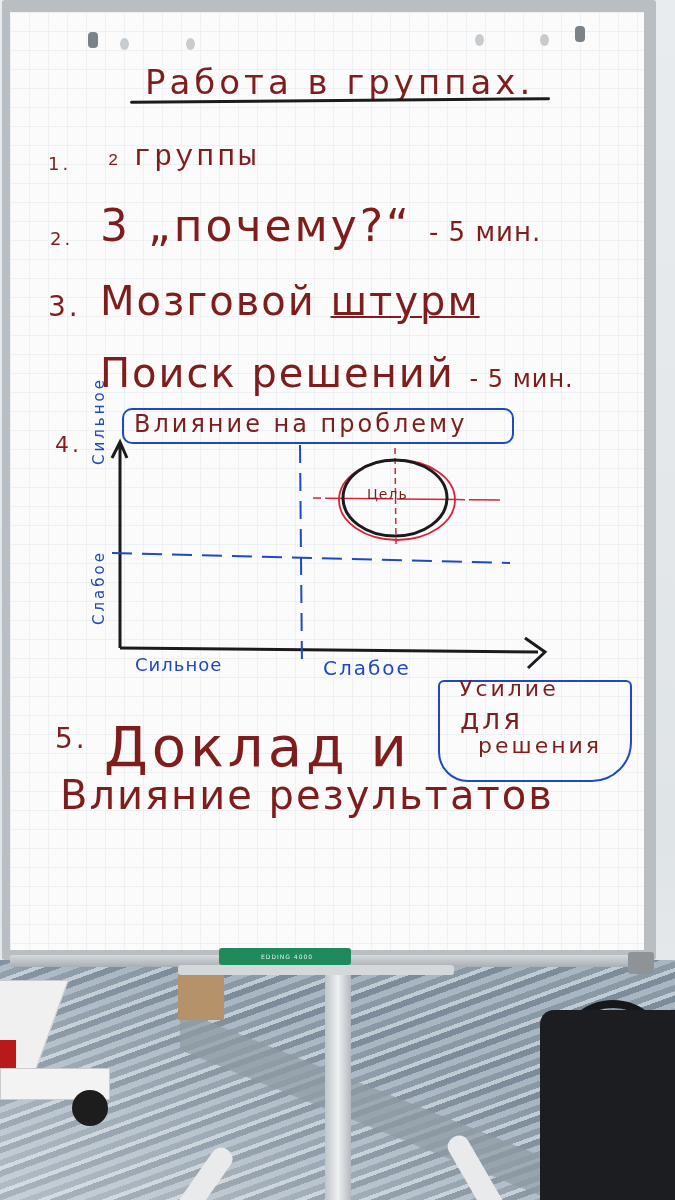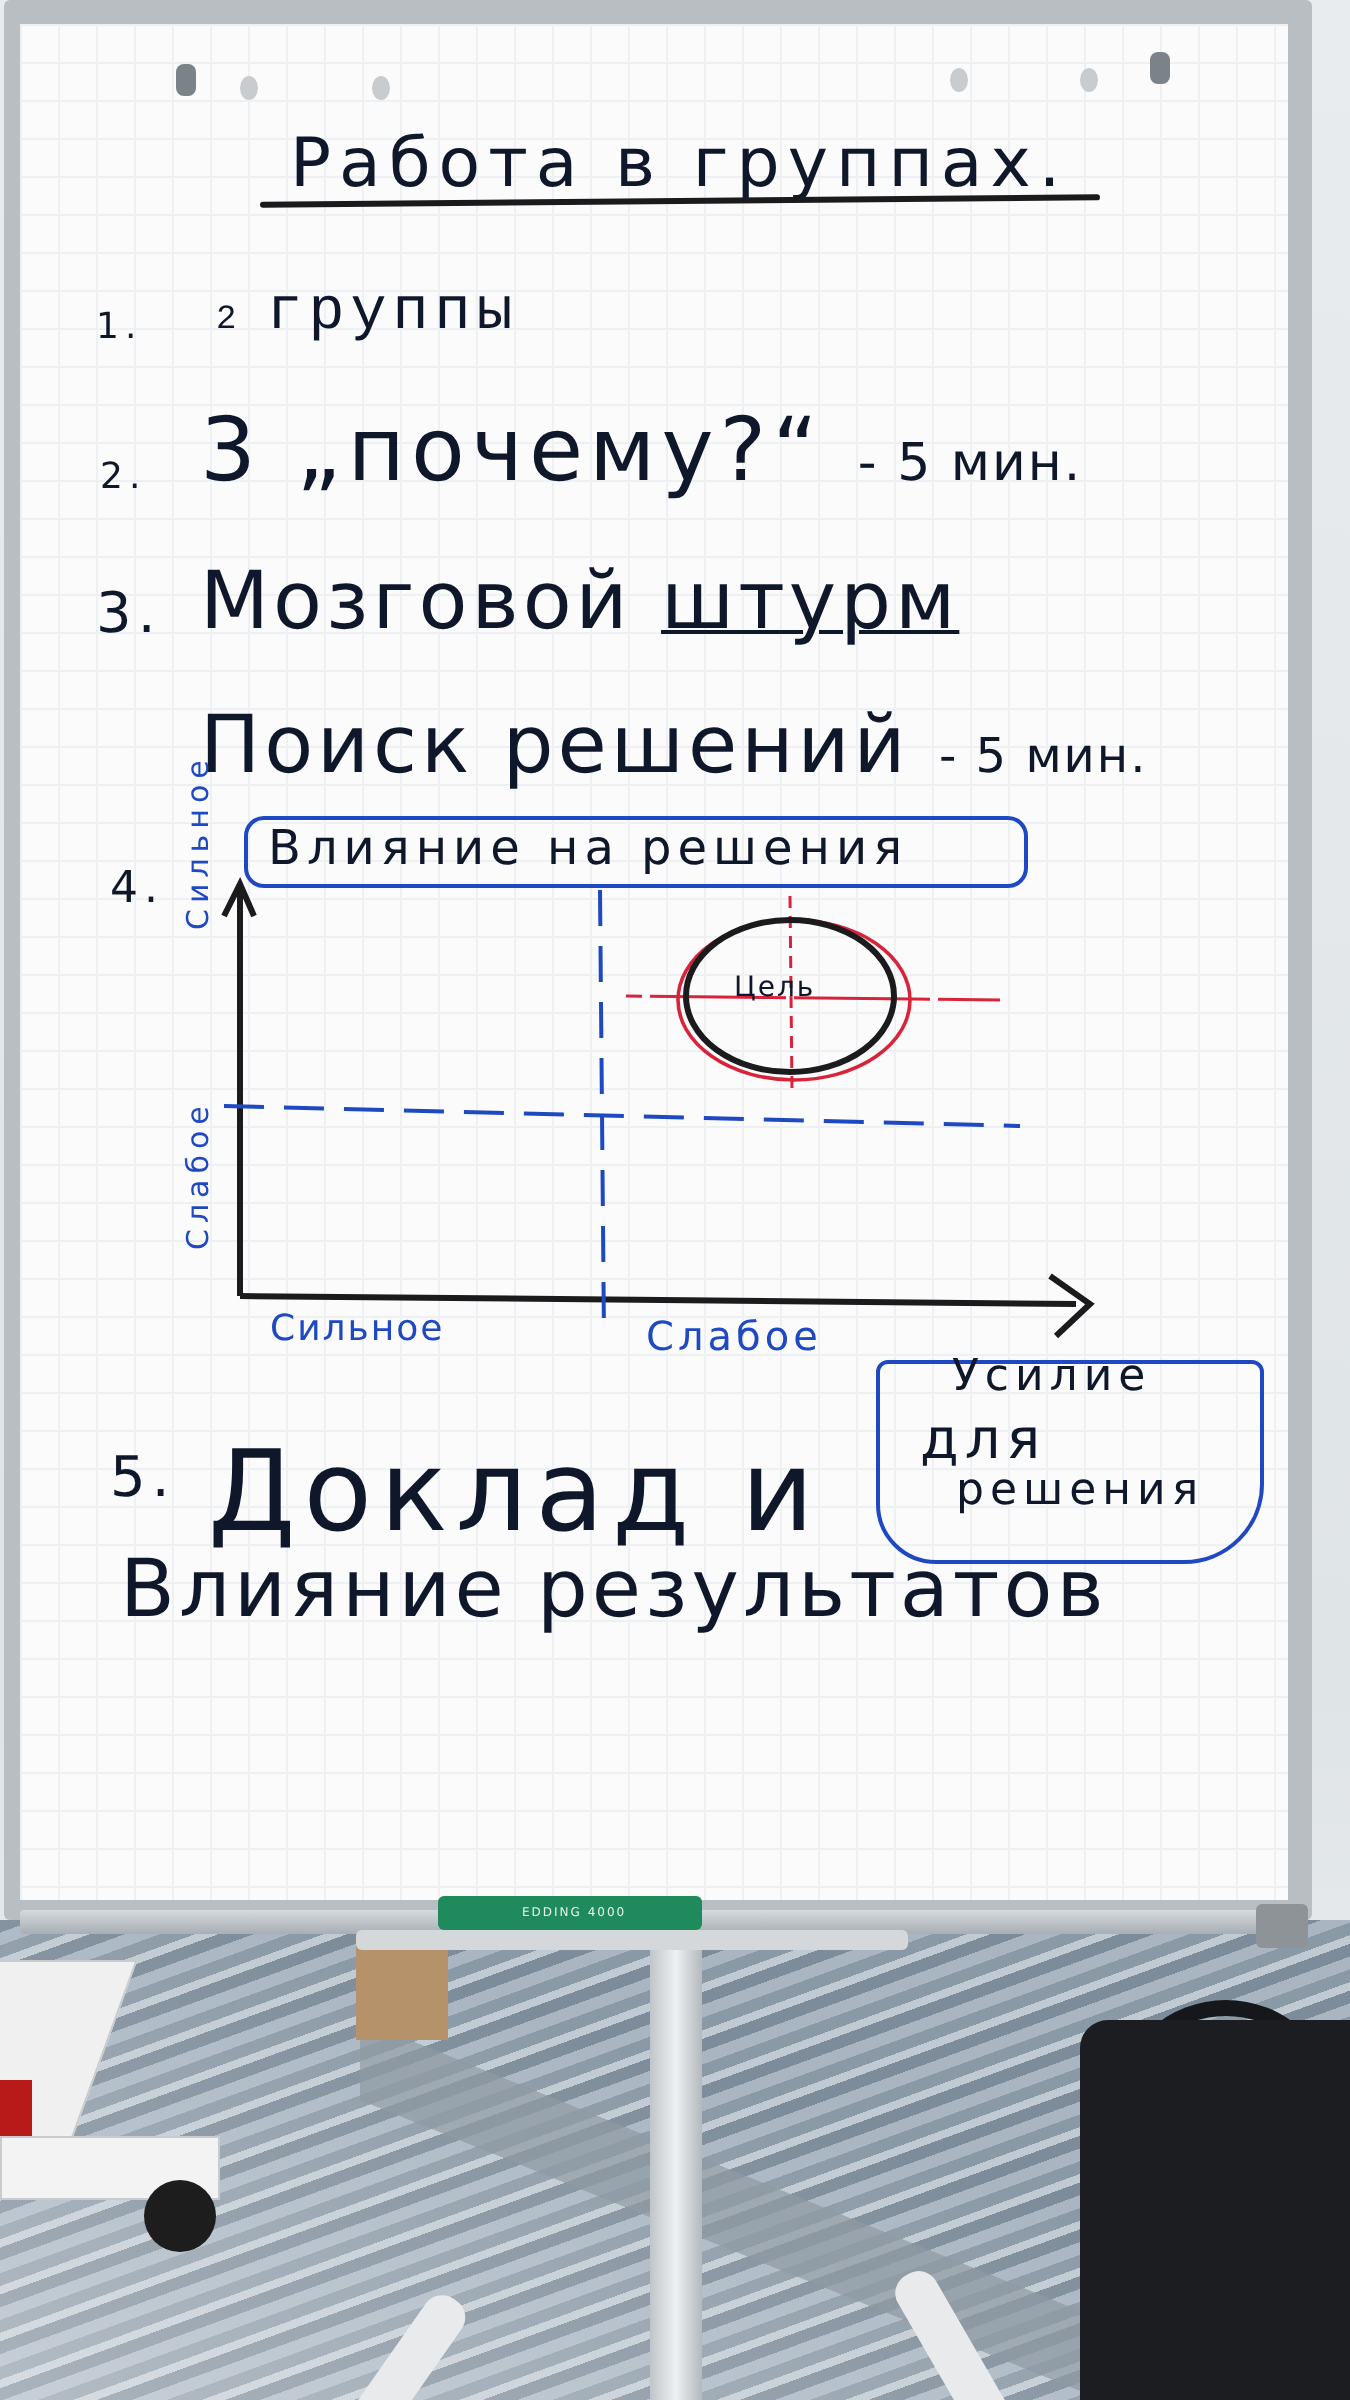--- a/index.html
+++ b/index.html
@@ -24,21 +24,21 @@
   .leg{position:absolute;width:22px;height:110px;background:#e8eaeb;border-radius:10px;}
   .chair{position:absolute;left:0;top:980px;width:110px;height:130px;}
   .chair .arm{position:absolute;left:-20px;top:0;width:70px;height:90px;background:#f0f0f0;transform:skewX(-20deg);border:1px solid #c9cccf;}
   .chair .base{position:absolute;left:0;top:88px;width:108px;height:30px;background:#f3f3f3;border:1px solid #c9cccf;}
   .chair .wheel{position:absolute;left:72px;top:110px;width:36px;height:36px;border-radius:50%;background:#1d1d1d;}
   .chair .red{position:absolute;left:0;top:60px;width:16px;height:30px;background:#b81a1a;}
   .bag{position:absolute;left:540px;top:1010px;width:135px;height:190px;background:#1b1d21;border-radius:14px 0 0 0;}
   .bag-handle{position:absolute;left:560px;top:1000px;width:90px;height:90px;border:8px solid #15171a;border-radius:50% 50% 0 0;border-bottom:none;}
   .box{position:absolute;left:178px;top:970px;width:46px;height:50px;background:#b5926a;}
 
-  .hw{position:absolute;color:#0f172a;font-family:"DejaVu Sans",sans-serif;white-space:nowrap;letter-spacing:3px;}
+  .hw{position:absolute;color:#7f1d1d;font-family:"DejaVu Sans",sans-serif;white-space:nowrap;letter-spacing:3px;}
   .blue{color:#1f49c2;}
   .title{left:145px;top:62px;font-size:34px;letter-spacing:4px;}
   .title-underline{position:absolute;left:130px;top:99px;width:420px;height:3px;background:#1b1b1d;border-radius:2px;transform:rotate(-0.5deg);}
   .num{font-size:18px;}
   .i1n{left:48px;top:153px;}
   .i1t{left:108px;top:140px;font-size:30px;font-family:Liberation Mono, monospace;}
   .i1t .small{font-size:17px;margin-right:12px;}
   .i2n{left:50px;top:228px;}
   .i2t{left:100px;top:200px;font-size:44px;}
   .i2t .mins{font-size:26px;letter-spacing:1px;}
@@ -48,21 +48,21 @@
   .i3b{left:100px;top:350px;font-size:40px;letter-spacing:2px;}
   .i3b .mins{font-size:24px;letter-spacing:1px;}
   .i4n{left:55px;top:432px;font-size:22px;}
   .chart-title-box{position:absolute;left:122px;top:408px;width:388px;height:32px;border:2.5px solid #1f49c2;border-radius:10px;}
   .chart-title{left:134px;top:410px;font-size:24px;letter-spacing:3px;}
   .ylab-strong{position:absolute;left:90px;top:465px;font-size:15px;color:#1f49c2;transform:rotate(-90deg);transform-origin:left top;}
   .ylab-weak{position:absolute;left:90px;top:625px;font-size:15px;color:#1f49c2;transform:rotate(-90deg);transform-origin:left top;}
   .xlab1{left:135px;top:654px;font-size:18px;letter-spacing:1px;}
   .xlab2{left:323px;top:656px;font-size:20px;letter-spacing:2px;}
   .effort-box{position:absolute;left:438px;top:680px;width:190px;height:98px;border:2.5px solid #1f49c2;border-radius:6px 6px 40px 30px;}
-  .effort1{left:476px;top:676px;font-size:22px;letter-spacing:3px;text-align:right;}
+  .effort1{left:459px;top:676px;font-size:22px;letter-spacing:3px;text-align:right;}
   .effort2{left:460px;top:703px;font-size:28px;}
   .effort3{left:478px;top:733px;font-size:22px;letter-spacing:3px;}
   .goal{left:367px;top:486px;font-size:14px;letter-spacing:1px;}
   .i5n{left:55px;top:722px;font-size:28px;}
   .i5t{left:104px;top:714px;font-size:56px;letter-spacing:4px;}
   .i5b{left:60px;top:772px;font-size:40px;letter-spacing:2px;}
   svg.chart{position:absolute;left:0;top:0;}
 </style>
 </head>
 <body>
@@ -112,21 +112,21 @@
 
 <div class="hw num i2n">2.</div>
 <div class="hw i2t"><span>3 „почему?“</span> <span class="mins">- 5 мин.</span></div>
 
 <div class="hw i3n">3.</div>
 <div class="hw i3t"><span>Мозговой</span> <span class="shturm">штурм</span></div>
 <div class="hw i3b"><span>Поиск решений</span> <span class="mins">- 5 мин.</span></div>
 
 <div class="hw i4n">4.</div>
 <div class="chart-title-box"></div>
-<div class="hw chart-title">Влияние на решения</div>
+<div class="hw chart-title">Влияние на проблему</div>
 
 <svg class="chart" width="675" height="800">
 
   <path d="M120 648 L120 445 M112 458 L120 442 L127 458" stroke="#1b1b1d" stroke-width="3" fill="none"></path>
   <path d="M120 648 L538 652 M525 638 L545 652 L528 668" stroke="#1b1b1d" stroke-width="3" fill="none"></path>
 
   <path d="M300 445 L302 668" stroke="#1f49c2" stroke-width="2" stroke-dasharray="18 10" fill="none"></path>
   <path d="M112 553 L510 563" stroke="#1f49c2" stroke-width="2" stroke-dasharray="20 10" fill="none"></path>
 
   <path d="M313 498 L500 500" stroke="#d8243a" stroke-width="1.5" stroke-dasharray="8 4 60 0" fill="none"></path>

